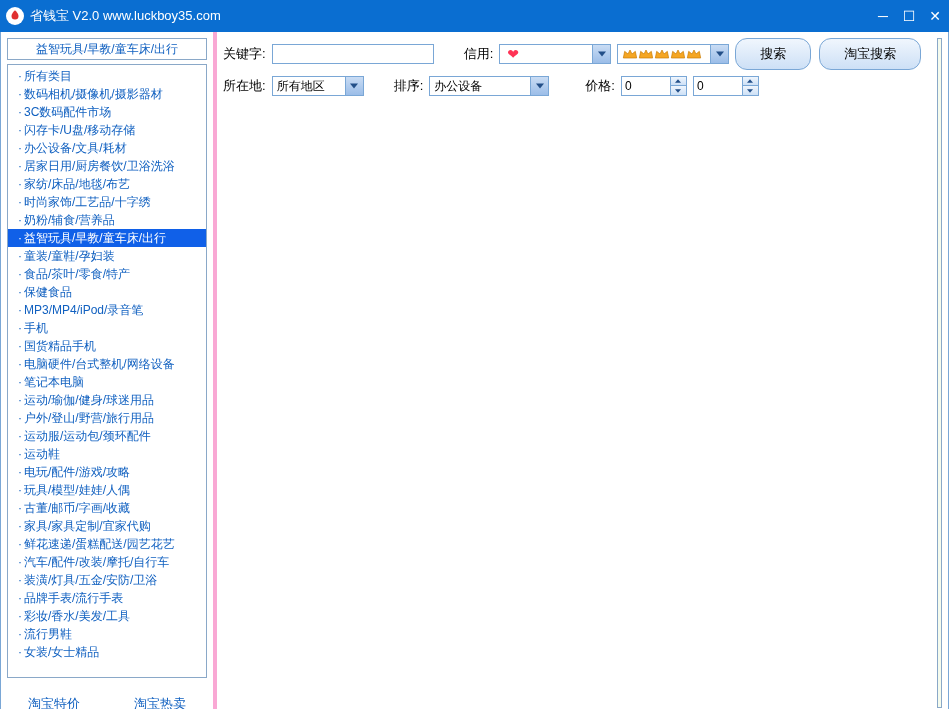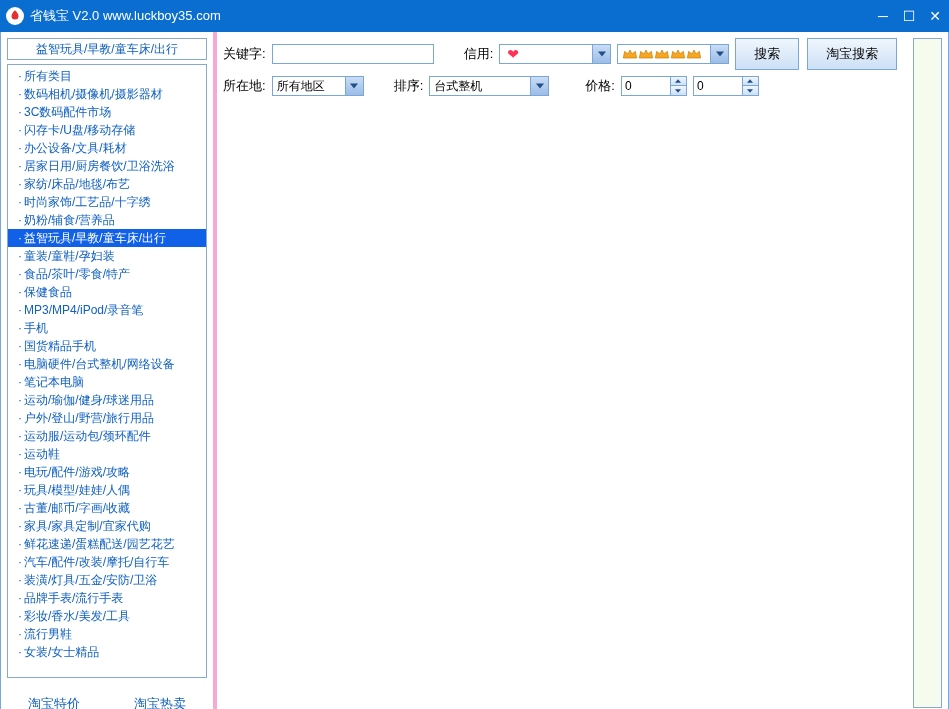--- a/index.html
+++ b/index.html
@@ -25,21 +25,21 @@
     .label { color: #000; font-size: 13px; }
     .textinput { height: 20px; border: 1px solid #7aa7d6; background: #fff; padding: 0 3px; font-size: 12px; }
     .kw { width: 162px; }
     .dropdown { height: 20px; border: 1px solid #7aa7d6; background: #fff; display: flex; align-items: center; position: relative; }
     .dropdown .ddtext { flex: 1; padding: 0 4px; font-size: 12px; }
     .dropdown .ddbtn { width: 18px; height: 18px; background: linear-gradient(to bottom, #c9dcf4, #9bbde8); display: flex; align-items: center; justify-content: center; cursor: pointer; border-left: 1px solid #7aa7d6; }
     .dropdown .ddbtn svg { width: 8px; height: 6px; fill: #234f88; }
     .heart { color: #ff3355; font-size: 14px; margin-left: 3px; }
     .crowns { display: flex; gap: 0px; padding: 0 2px; }
     .crown { width: 16px; height: 14px; }
-    .bigbtn { height: 32px; padding: 0 18px; border: 1px solid #7aa7d6; background: linear-gradient(to bottom, #f0f6fd, #cde0f6); display: flex; align-items: center; justify-content: center; cursor: pointer; font-size: 13px; border-radius: 0; }
+    .bigbtn { height: 32px; padding: 0 24px; border: 1px solid #7aa7d6; background: linear-gradient(to bottom, #f0f6fd, #cde0f6); display: flex; align-items: center; justify-content: center; cursor: pointer; font-size: 13px; border-radius: 12px; }
     .pricein { width: 50px; }
     .spin { width: 16px; display: flex; flex-direction: column; border: 1px solid #7aa7d6; border-left: none; }
     .spin div { height: 9px; background: linear-gradient(to bottom, #f0f6fd, #cde0f6); display: flex; align-items: center; justify-content: center; cursor: pointer; }
     .spin div:first-child { border-bottom: 1px solid #7aa7d6; }
     .spin svg { width: 6px; height: 4px; fill: #234f88; }
     .results { flex: 1; border: 1px solid #8aa8c8; background: #f5fbed; }
     .row1-right { display: flex; gap: 8px; margin-left: auto; }
   </style>
 </head>
 <body>
@@ -152,21 +152,21 @@
           <span class="ddtext">所有地区</span>
           <div class="ddbtn">
               <svg viewBox="0 0 10 6">
                 <path d="M0 0h10L5 6z"></path>
               </svg>
             </div>
         </div>
         <span style="width:18px;"></span>
         <span class="label">排序:</span>
         <div class="dropdown" style="width:120px;">
-          <span class="ddtext">台式整机</span>
+          <span class="ddtext">办公设备</span>
           <div class="ddbtn">
               <svg viewBox="0 0 10 6">
                 <path d="M0 0h10L5 6z"></path>
               </svg>
             </div>
         </div>
         <span style="width:24px;"></span>
         <span class="label">价格:</span>
         <div style="display:flex;">
           <input class="textinput pricein" value="0" style="">

